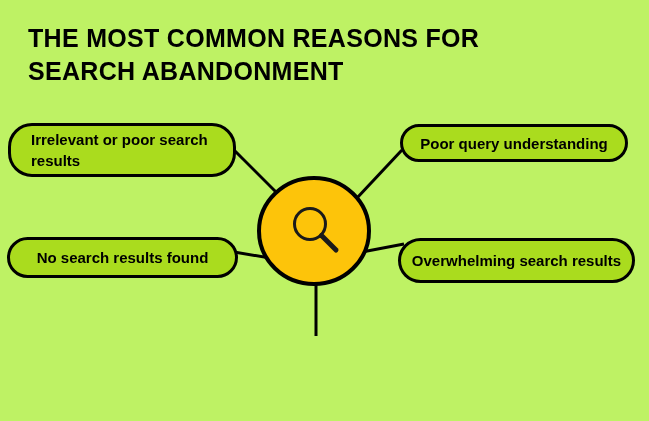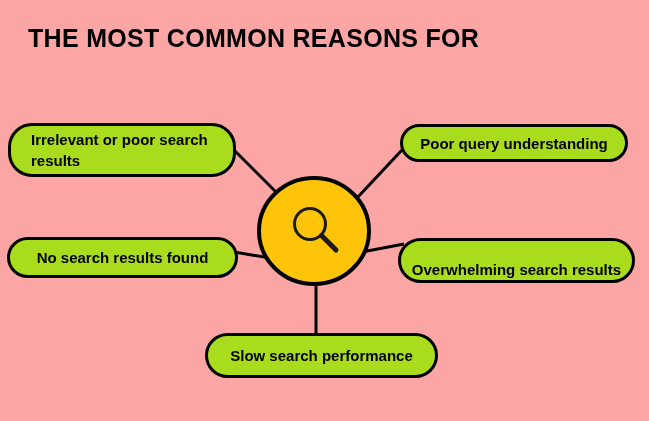--- a/index.html
+++ b/index.html
@@ -1,20 +1,20 @@
 <!DOCTYPE html>
 <html><head>
 <meta charset="utf-8">
 <style>
   html, body { margin: 0; padding: 0; background: #ffffff; }
   .stage {
     position: relative;
     width: 649px;
     height: 421px;
-    background: #fca5a5;
+    background: #bef264;
     font-family: "Liberation Sans", sans-serif;
     overflow: hidden;
   }
   .title {
     position: absolute;
     left: 28px;
     top: 22px;
     margin: 0;
     width: 480px;
     font-size: 25px;
@@ -63,30 +63,31 @@
     line-height: 21px;
   }
   .node-irrelevant {
     left: 8px; top: 123px; width: 228px; height: 54px;
     justify-content: center;
     text-align: left;
     padding-left: 20px; padding-right: 10px;
   }
   .node-poor-query   { left: 400px; top: 124px; width: 228px; height: 38px; }
   .node-no-results   { left: 7px;   top: 237px; width: 231px; height: 41px; }
-  .node-overwhelming { left: 398px; top: 238px; width: 237px; height: 45px; align-items: flex-end; }
+  .node-overwhelming { left: 398px; top: 238px; width: 237px; height: 45px; }
   .node-slow         { left: 205px; top: 333px; width: 233px; height: 45px; }
 </style>
 </head>
 <body>
 
 <div class="stage">
 
   <h1 class="title">
     <span>THE MOST COMMON REASONS FOR</span>
+    <span>SEARCH ABANDONMENT</span>
   </h1>
 
   <svg class="connector-layer" viewBox="0 0 649 421" xmlns="http://www.w3.org/2000/svg">
     <line class="connector" x1="230" y1="146" x2="284" y2="200"></line>
     <line class="connector" x1="402" y1="150" x2="356" y2="199"></line>
     <line class="connector" x1="234" y1="252" x2="270" y2="258"></line>
     <line class="connector" x1="362" y1="252" x2="404" y2="244"></line>
     <line class="connector" x1="316" y1="280" x2="316" y2="336"></line>
     <ellipse class="center-circle" cx="314" cy="231" rx="55" ry="53" fill="#FDC40A"></ellipse>
     <g>
@@ -104,17 +105,14 @@
   </div>
 
   <div class="node node-no-results">
     <span>No search results found</span>
   </div>
 
   <div class="node node-overwhelming">
     <span>Overwhelming search results</span>
   </div>
 
-  <div class="node node-slow">
-    <span>Slow search performance</span>
-  </div>
 
 </div>
 
 </body></html>

